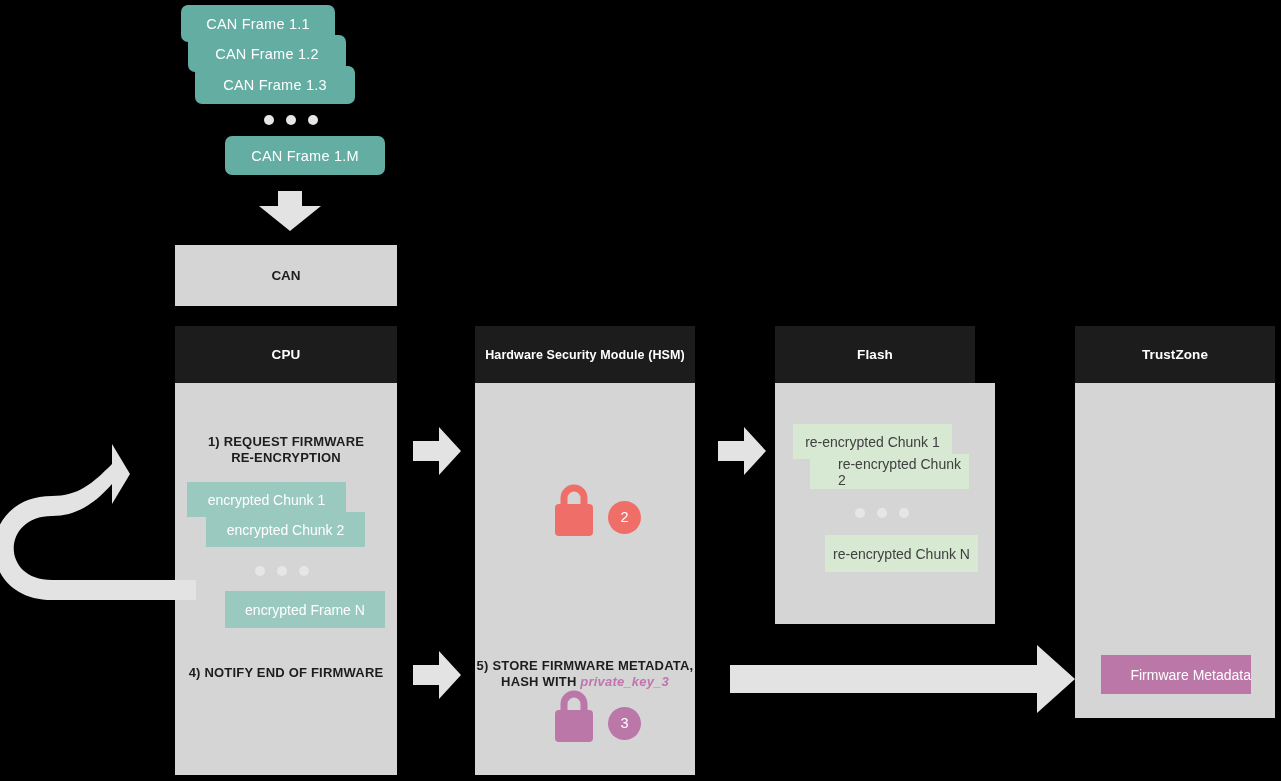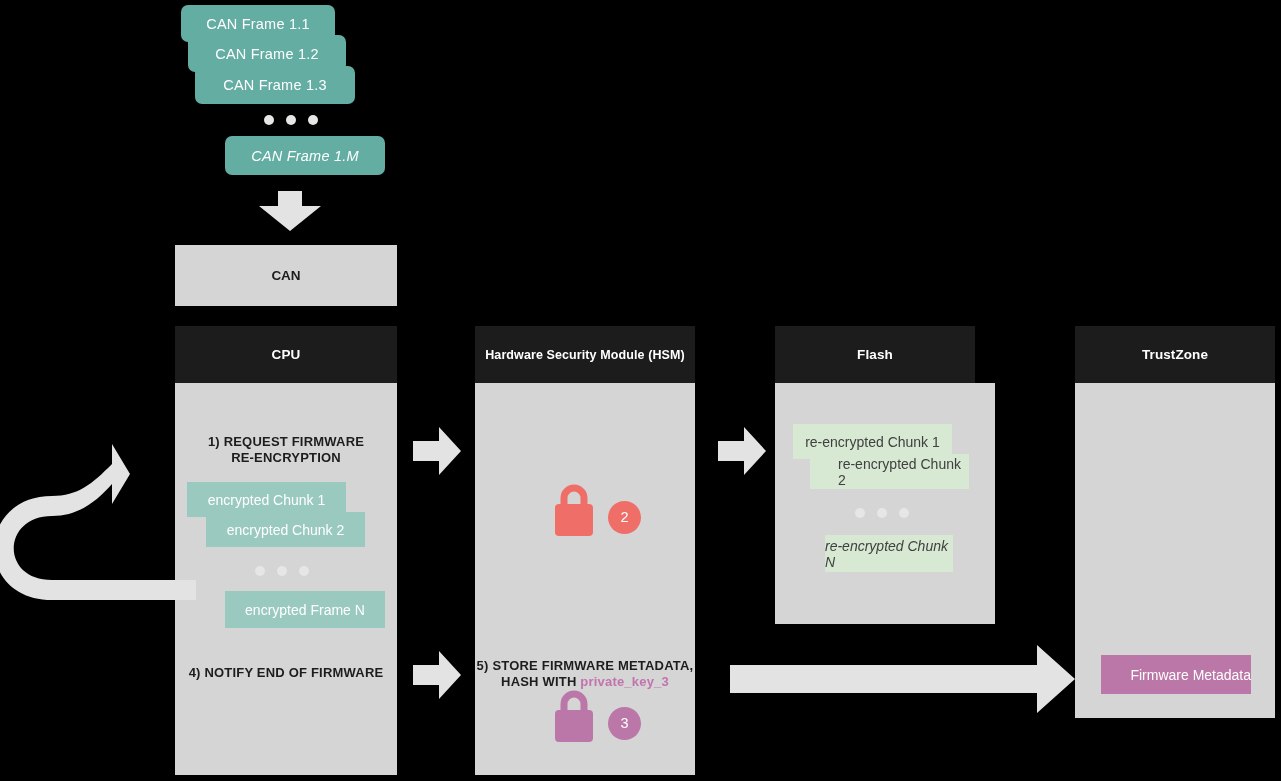--- a/index.html
+++ b/index.html
@@ -56,21 +56,21 @@
   .step-label {
     position: absolute;
     text-align: center;
     font-weight: bold;
     font-size: 13px;
     color: #1d1d1d;
     line-height: 1.25;
     letter-spacing: .2px;
   }
   .key-red { color: #ef6f68; font-style: italic; font-weight: bold; }
-  .key-purple { color: #c373ae; font-weight: bold; }
+  .key-purple { color: #c373ae; font-style: italic; font-weight: bold; }
 
   
   .chunk {
     position: absolute;
     display: flex;
     align-items: center;
     justify-content: center;
     font-size: 14px;
   }
   .chunk.enc { background: #9ac9c0; color: #ffffff; }
@@ -110,21 +110,21 @@
   <div class="can-card" style="left:195px; top:66px; width:160px; height:38px;">
     <span>CAN Frame 1.3</span>
   </div>
 
   <div class="dots" style="left:264px; top:115px;">
     <i></i>
     <i></i>
     <i></i>
   </div>
 
-  <div class="can-card" style="left:225px; top:136px; width:160px; height:39px;font-style:italic;">
+  <div class="can-card" style="left:225px; top:136px; width:160px; height:39px;">
     <span>CAN Frame 1.M</span>
   </div>
 
   <svg class="arrow-svg" style="left:259px; top:191px;" width="62" height="40" viewBox="0 0 62 40">
     <polygon points="19,0 43,0 43,15 62,15 31,40 0,15 19,15" fill="#e3e3e3"></polygon>
   </svg>
 
   <div class="panel" style="left:175px; top:245px; width:222px; height:61px;">
     <div class="panel-body">
       <div style="position:absolute; left:0; top:0; width:100%; height:100%; display:flex; align-items:center; justify-content:center; font-weight:bold; font-size:13.5px; color:#1d1d1d;">CAN</div>
@@ -232,21 +232,21 @@
       <div class="chunk reenc" style="left:35px; top:71px; width:159px; height:35px;padding-left:28px;">
         <span>re-encrypted Chunk 2</span>
       </div>
 
       <div class="dots" style="left:80px; top:125px;">
         <i></i>
         <i></i>
         <i></i>
       </div>
 
-      <div class="chunk reenc" style="left:50px; top:152px; width:128px; height:37px;font-style:italic;">
+      <div class="chunk reenc" style="left:50px; top:152px; width:153px; height:37px;">
         <span>re-encrypted Chunk N</span>
       </div>
     </div>
   </div>
 
   <svg class="arrow-svg" style="left:730px; top:645px;" width="345" height="68" viewBox="0 0 345 68">
     <polygon points="0,20 307,20 307,0 345,34 307,68 307,48 0,48" fill="#e3e3e3"></polygon>
   </svg>
 
   <div class="panel" style="left:1075px; top:326px; width:200px; height:57px;">

